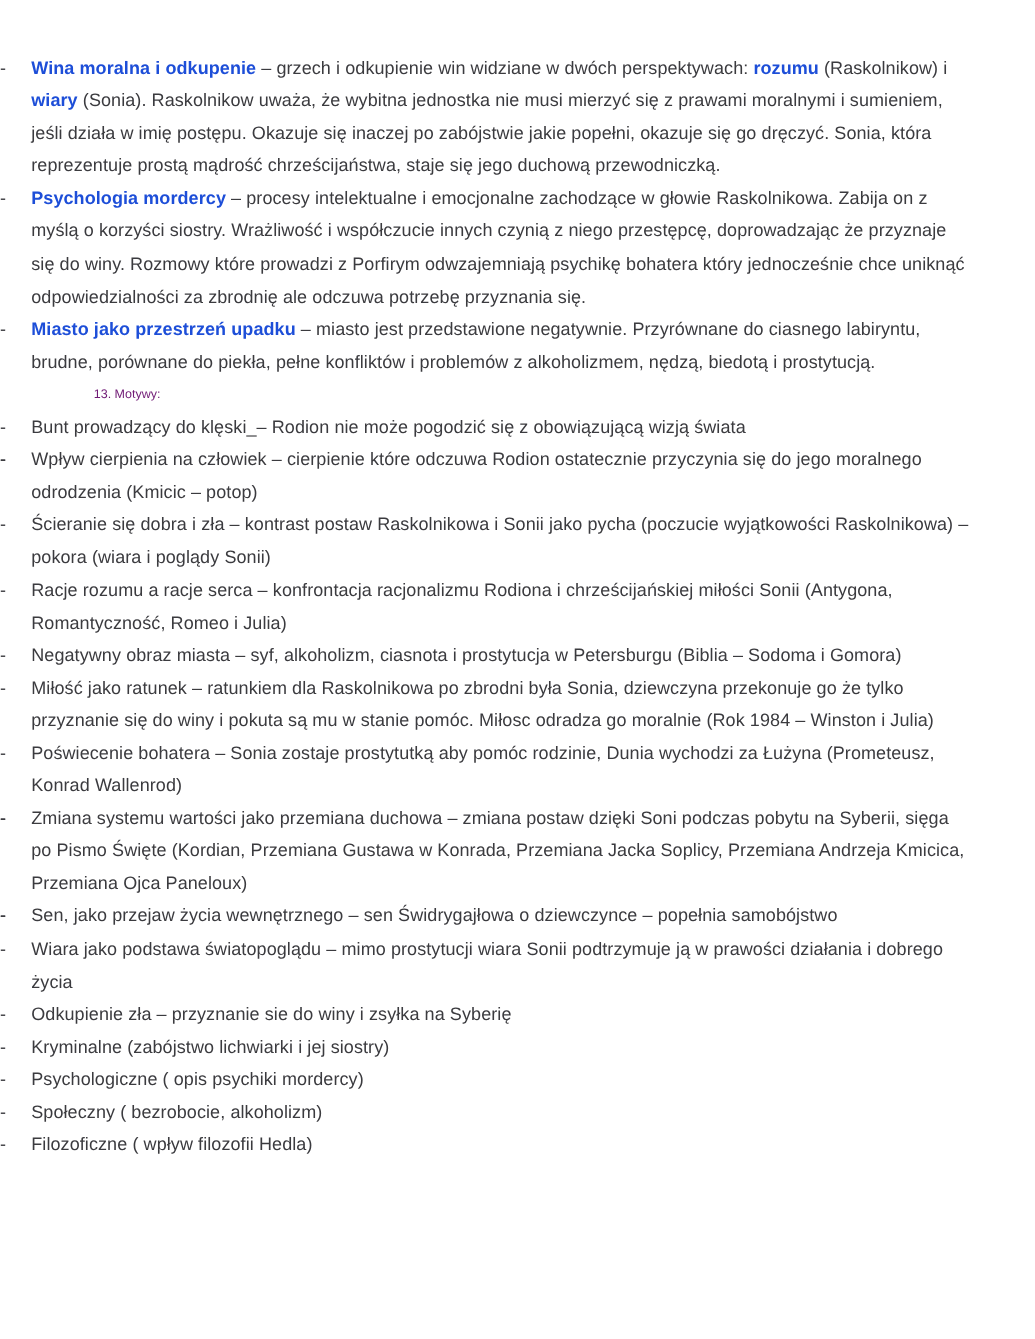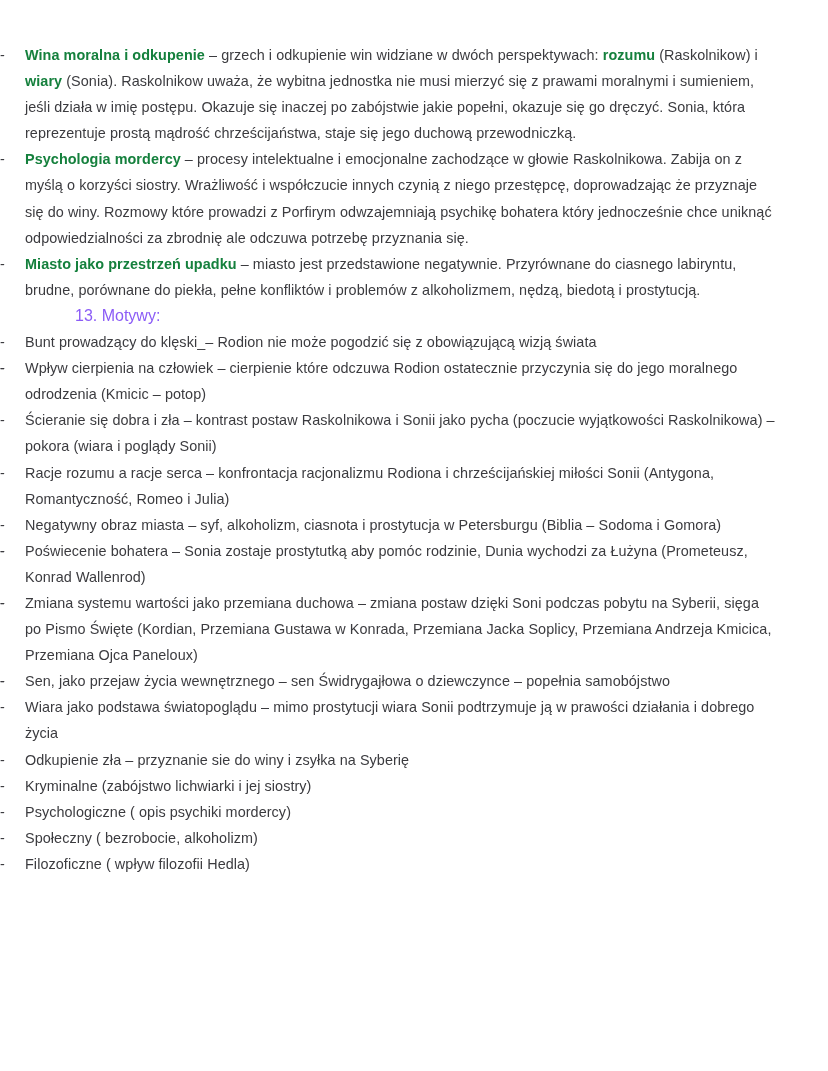--- a/index.html
+++ b/index.html
@@ -51,33 +51,33 @@
   }
 
   
   .block-top {
     margin-left: 122px;
   }
 
   
   .section-heading {
     margin-left: 75px;
-    font-size: 16px;
+    font-size: 10px;
     line-height: 26.1px;
-    color: #8b5cf6;
+    color: #701a75;
   }
 
   
   .block-sub {
     margin-left: 122px;
   }
 
   b, strong, .b {
     font-weight: bold;
-    color: #15803d;
+    color: #1d4ed8;
   }
 </style>
 </head>
 <body>
 
 <div class="page">
 
   <ul class="lvl block-top" id="top-list">
       <li class="item"><span class="dash">-</span><span><span class="b">Wina moralna i odkupenie</span><span> – grzech i odkupienie win widziane w dwóch perspektywach: </span><span class="b">rozumu</span><span> (Raskolnikow) i </span><span class="b">wiary</span><span> (Sonia). Raskolnikow uważa, że wybitna jednostka nie musi mierzyć się z prawami moralnymi i sumieniem, jeśli działa w imię postępu. Okazuje się inaczej po zabójstwie jakie popełni, okazuje się go dręczyć. Sonia, która reprezentuje prostą mądrość chrześcijaństwa, staje się jego duchową przewodniczką.</span></span></li>
       <li class="item"><span class="dash">-</span><span><span class="b">Psychologia mordercy</span><span> – procesy intelektualne i emocjonalne zachodzące w głowie Raskolnikowa. Zabija on z myślą o korzyści siostry. Wrażliwość i współczucie innych czynią z niego przestępcę, doprowadzając że przyznaje się do winy. Rozmowy które prowadzi z Porfirym odwzajemniają psychikę bohatera który jednocześnie chce uniknąć odpowiedzialności za zbrodnię ale odczuwa potrzebę przyznania się.</span></span></li>
@@ -85,21 +85,21 @@
     </ul>
 
   <div class="section-heading">13. Motywy:</div>
   <ul class="lvl block-sub" id="motywy-list">
       <li class="item"><span class="dash">-</span><span>Bunt prowadzący do klęski_– Rodion nie może pogodzić się z obowiązującą wizją świata</span></li>
       <li class="item"><span class="dash">-</span></li>
       <li class="item"><span class="dash">-</span><span>Wpływ cierpienia na człowiek – cierpienie które odczuwa Rodion ostatecznie przyczynia się do jego moralnego odrodzenia (Kmicic – potop)</span></li>
       <li class="item"><span class="dash">-</span><span>Ścieranie się dobra i zła – kontrast postaw Raskolnikowa i Sonii jako pycha (poczucie wyjątkowości Raskolnikowa) – pokora (wiara i poglądy Sonii)</span></li>
       <li class="item"><span class="dash">-</span><span>Racje rozumu a racje serca – konfrontacja racjonalizmu Rodiona i chrześcijańskiej miłości Sonii (Antygona, Romantyczność, Romeo i Julia)</span></li>
       <li class="item"><span class="dash">-</span><span>Negatywny obraz miasta – syf, alkoholizm, ciasnota i prostytucja w Petersburgu (Biblia – Sodoma i Gomora)</span></li>
-      <li class="item"><span class="dash">-</span></li>
+      <li class="item"><span class="dash">-</span><span>Miłość jako ratunek – ratunkiem dla Raskolnikowa po zbrodni była Sonia, dziewczyna przekonuje go że tylko przyznanie się do winy i pokuta są mu w stanie pomóc. Miłosc odradza go moralnie (Rok 1984 – Winston i Julia)</span></li>
       <li class="item"><span class="dash">-</span><span>Poświecenie bohatera – Sonia zostaje prostytutką aby pomóc rodzinie, Dunia wychodzi za Łużyna (Prometeusz, Konrad Wallenrod)</span></li>
       <li class="item"><span class="dash">-</span></li>
       <li class="item"><span class="dash">-</span><span>Zmiana systemu wartości jako przemiana duchowa – zmiana postaw dzięki Soni podczas pobytu na Syberii, sięga po Pismo Święte (Kordian, Przemiana Gustawa w Konrada, Przemiana Jacka Soplicy, Przemiana Andrzeja Kmicica, Przemiana Ojca Paneloux)</span></li>
       <li class="item"><span class="dash">-</span></li>
       <li class="item"><span class="dash">-</span><span>Sen, jako przejaw życia wewnętrznego – sen Świdrygajłowa o dziewczynce – popełnia samobójstwo</span></li>
       <li class="item"><span class="dash">-</span><span>Wiara jako podstawa światopoglądu – mimo prostytucji wiara Sonii podtrzymuje ją w prawości działania i dobrego życia</span></li>
       <li class="item"><span class="dash">-</span><span>Odkupienie zła – przyznanie sie do winy i zsyłka na Syberię</span></li>
     </ul>
 
   <ul class="lvl block-sub" id="watki-list">

